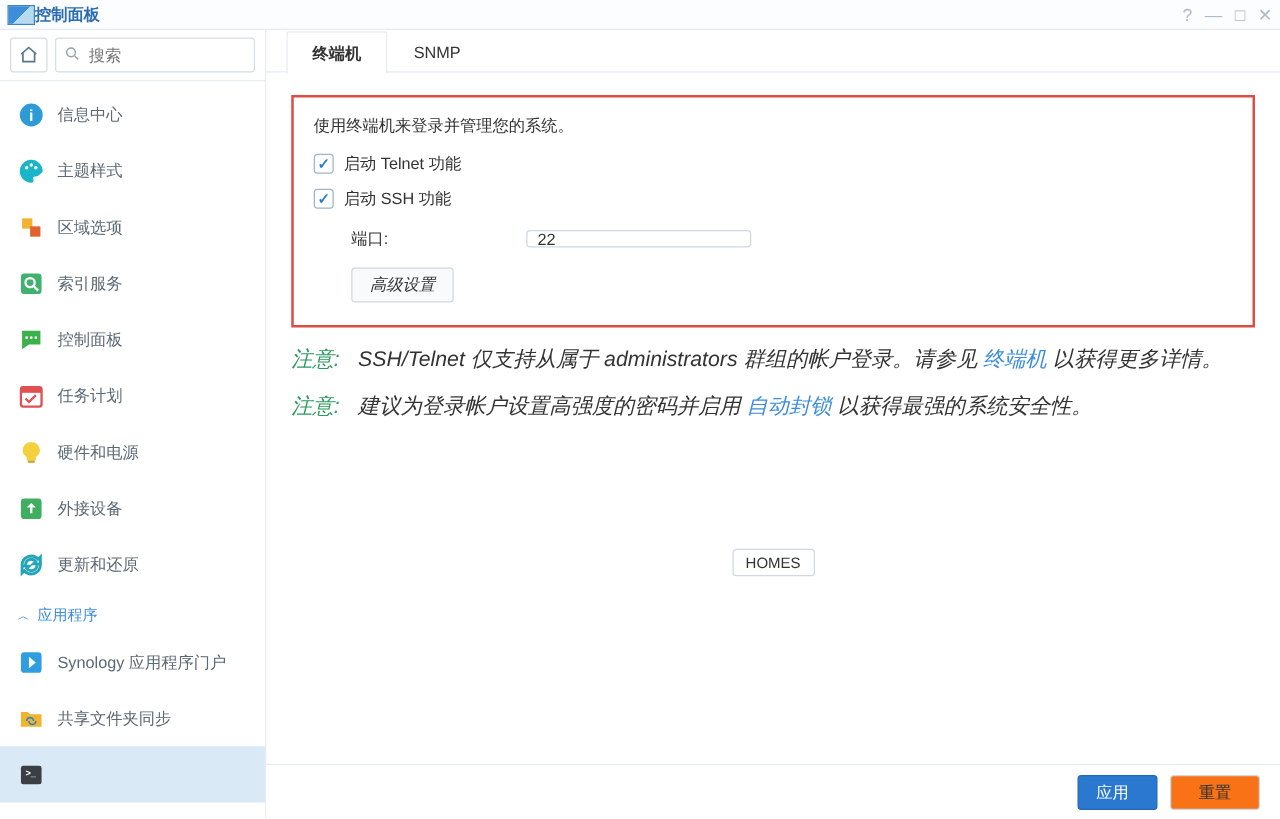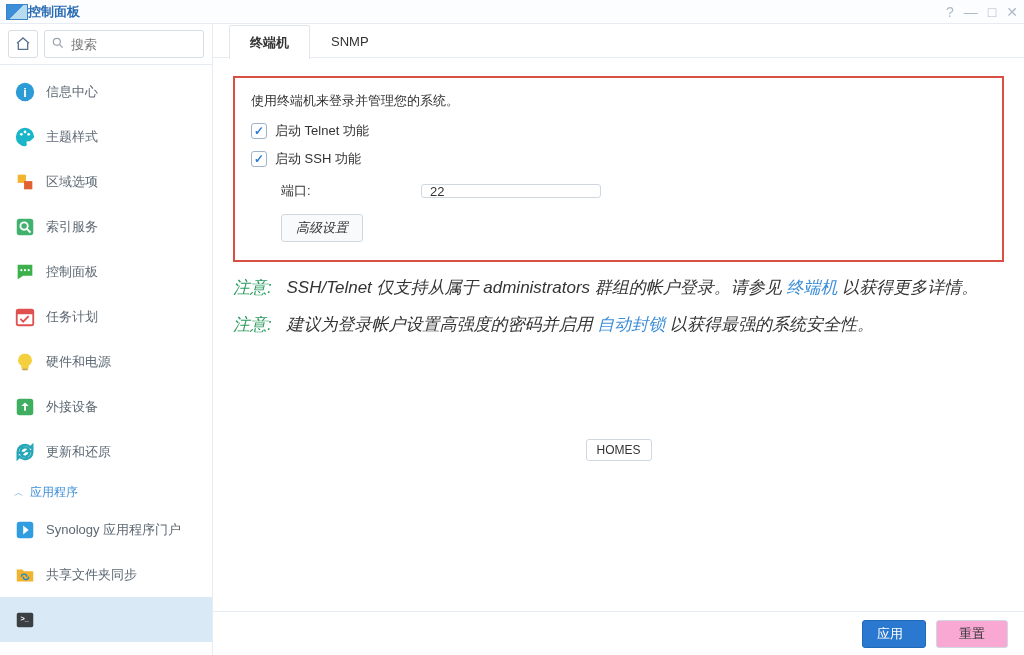--- a/index.html
+++ b/index.html
@@ -100,21 +100,21 @@
     border:1px solid #cfd8e1; border-radius:3px; padding:3px 10px; font-size:12px; background:#fff;
   }
 
   .footer {
     position:absolute; left:0; right:0; bottom:0; height:44px;
     border-top:1px solid #e6ecf1; display:flex; align-items:center; justify-content:flex-end;
     gap:10px; padding-right:16px; background:#fff;
   }
   .btn {
     height:28px; padding:0 22px; border-radius:3px; font-size:13px; cursor:pointer;
-    border:1px solid #cfd8e1; background:#f9a8d4; color:#333;
+    border:1px solid #cfd8e1; background:#f97316; color:#333;
   }
   .btn.primary { background:#2a78cf; border-color:#2068b8; color:#fff;padding-left:14px; }
 </style>
 </head>
 <body>
 
 <div class="win-header">
   <div class="app-logo"></div>
   <div class="win-title">控制面板</div>
   <div class="win-controls">

